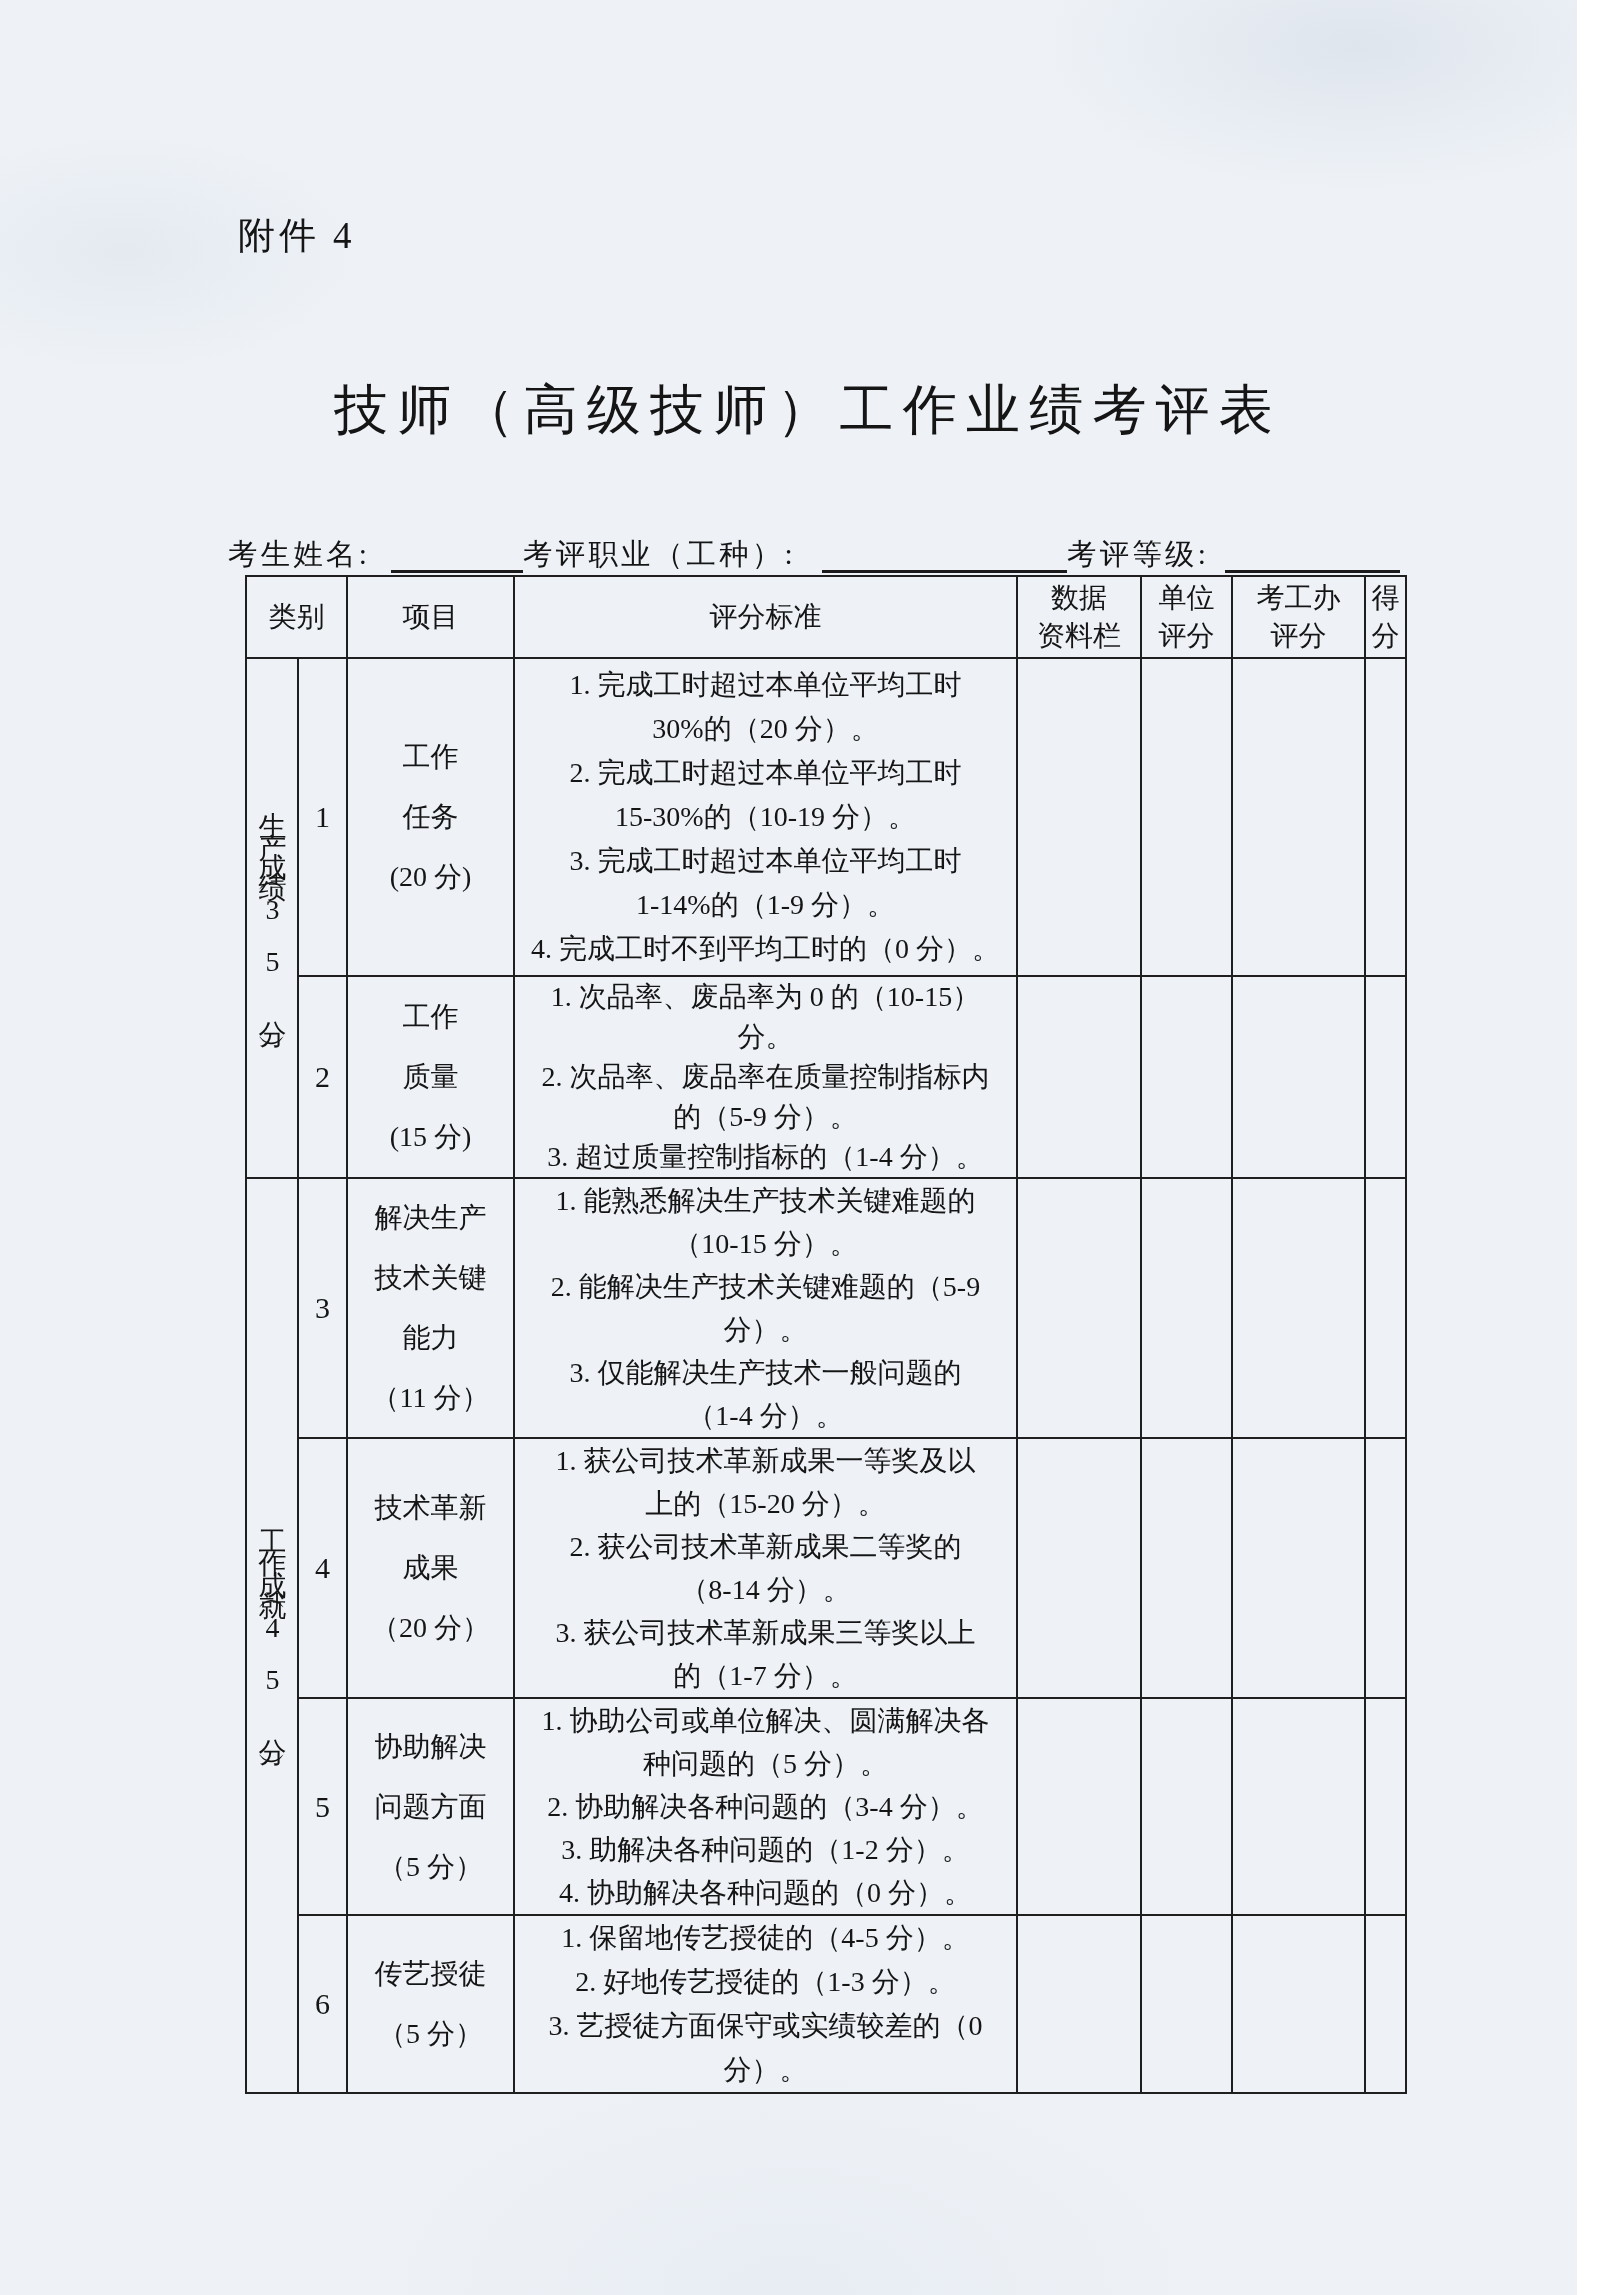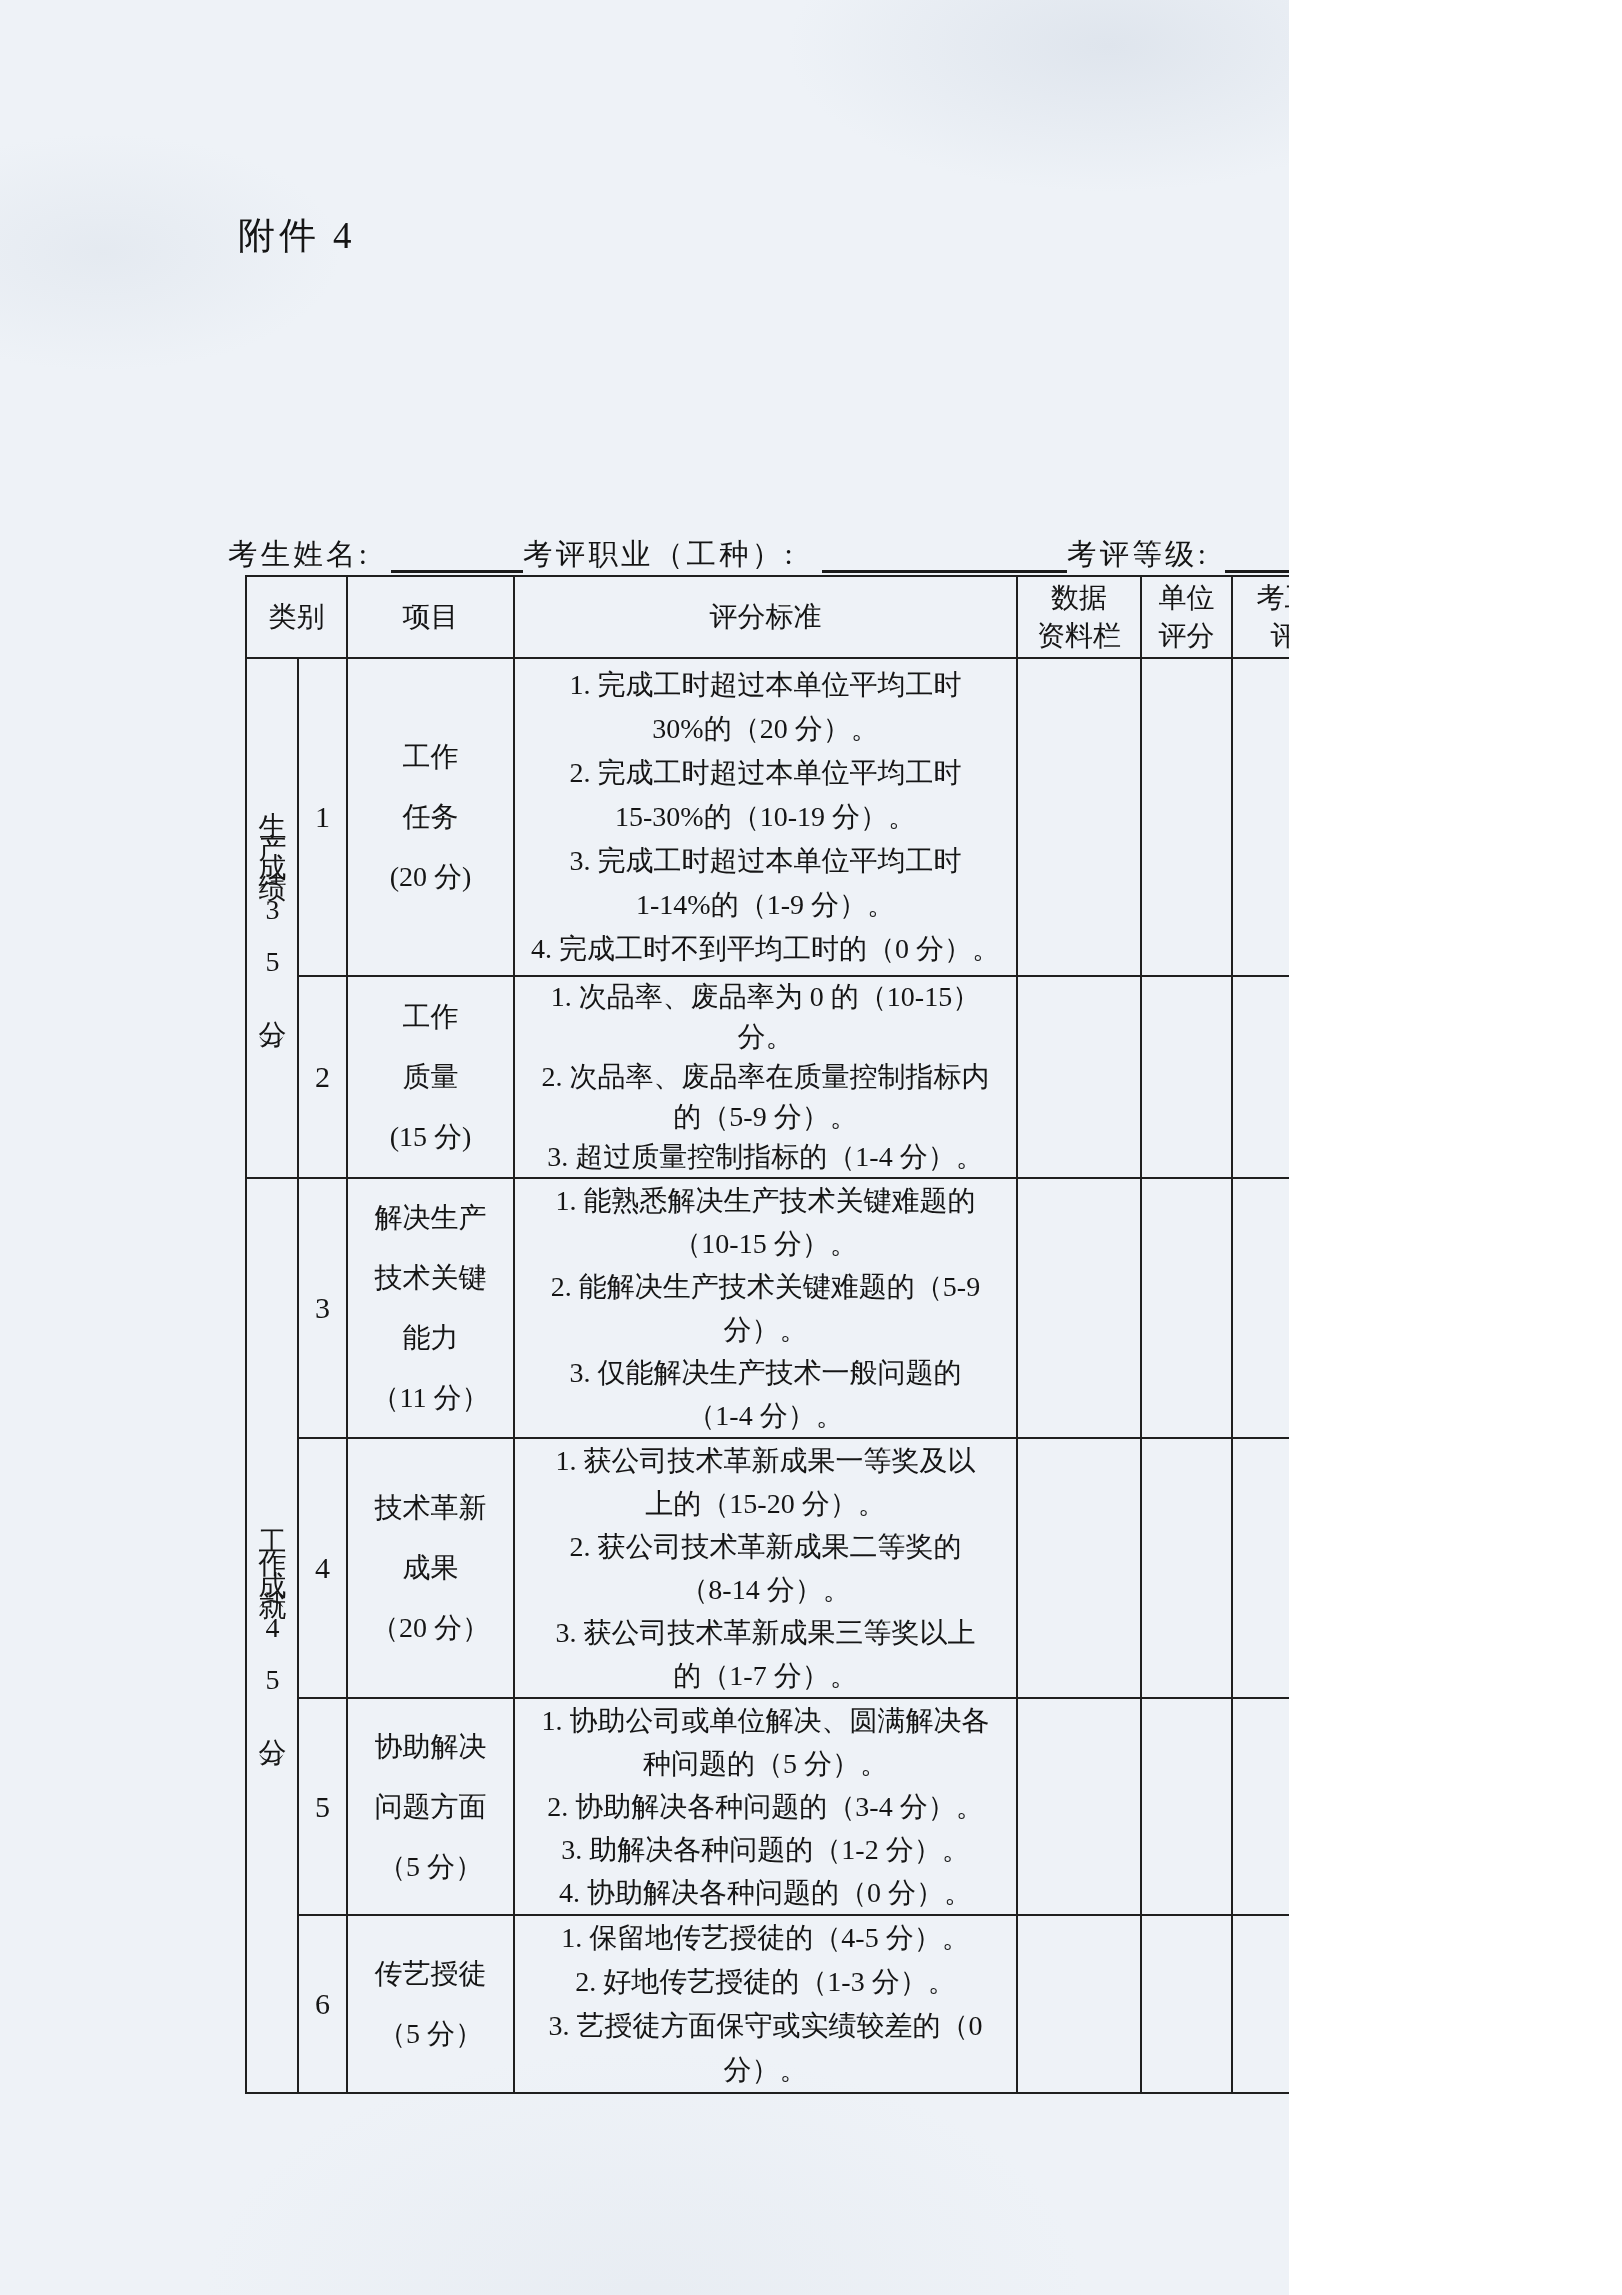--- a/index.html
+++ b/index.html
@@ -1,18 +1,18 @@
 <!DOCTYPE html>
 <html style="font-size:10.5px"><head>
 <meta charset="utf-8">
 <style>
   html,body{margin:0;padding:0;}
   .page{
     position:relative;
-    width:1289px;height:2295px;
+    width:1577px;height:2295px;
     background:
       radial-gradient(ellipse 458px 209px at 86% 2%, rgba(188,199,214,.30), transparent 70%),
       radial-gradient(ellipse 340px 170px at 8% 11%, rgba(195,205,218,.22), transparent 70%),
       radial-gradient(ellipse 589px 327px at 50% 100%, rgba(205,213,224,.18), transparent 75%),
       #eef2f7;
     overflow:hidden;
     font-family:"Liberation Serif","DejaVu Serif",serif;
     color:#151515;
   }
   .attachment{
@@ -73,20 +73,21 @@
     font-size:28px;
   }
 </style>
 </head>
 <body>
 
 <div class="page">
 
   <div class="attachment">附件 4</div>
 
+  <h1 class="doc-title" style="margin:0;font-weight:400;">技师（高级技师）工作业绩考评表</h1>
 
   <span class="form-label lbl-name">考生姓名:</span>
   <span class="blank blank-name"></span>
 
   <span class="form-label lbl-occupation">考评职业（工种）:</span>
   <span class="blank blank-occupation"></span>
 
   <span class="form-label lbl-grade">考评等级:</span>
   <span class="blank blank-grade"></span>
 

